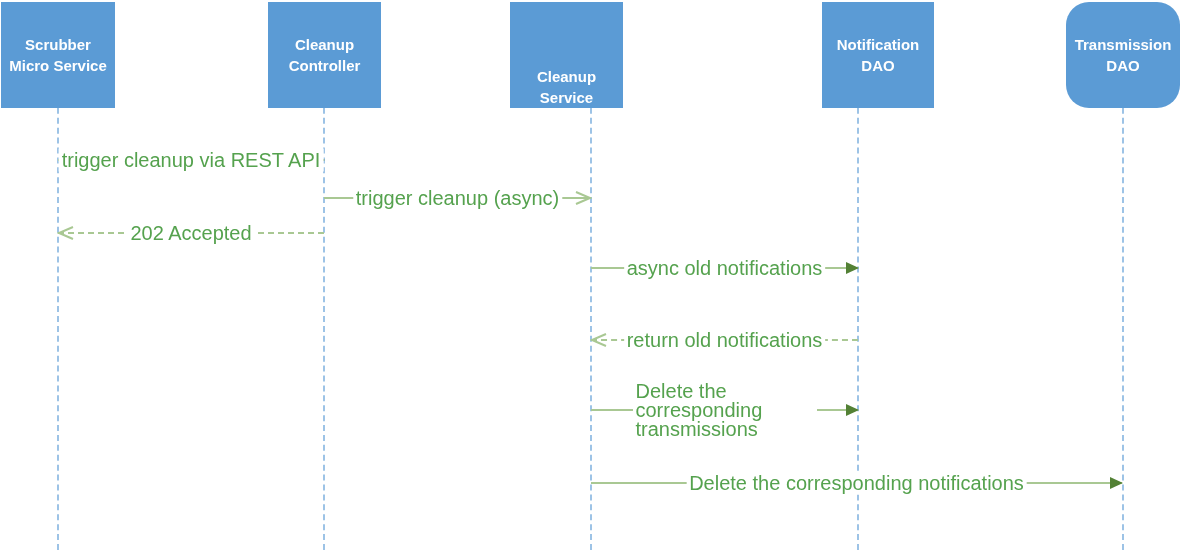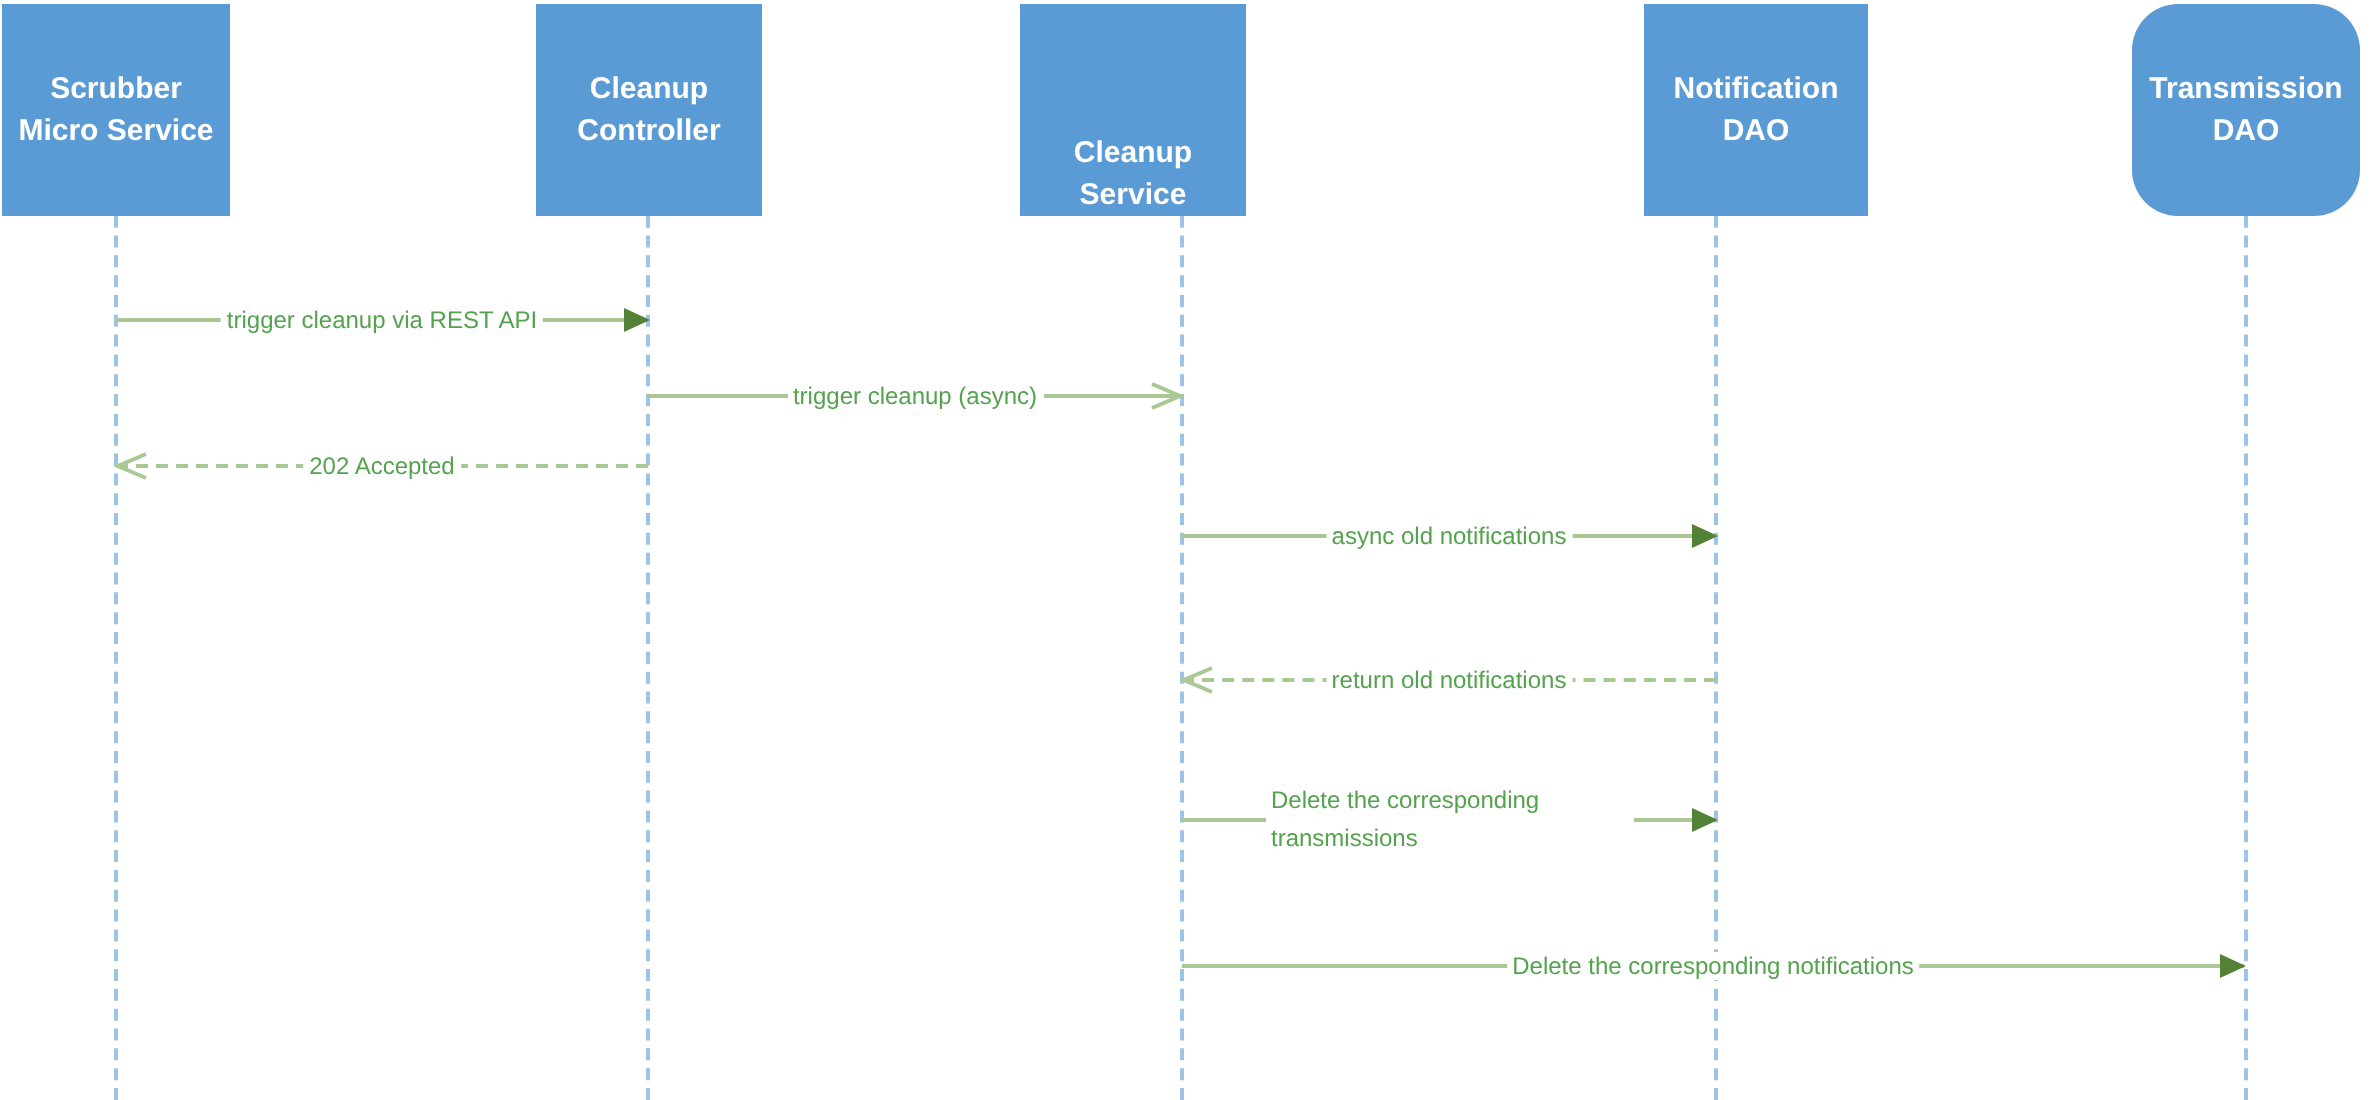--- a/index.html
+++ b/index.html
@@ -41,21 +41,21 @@
     left: 0; right: 0; top: -1px;
     border-top: 2px solid var(--message-line, #A9C893);
   }
   .msg-line.dashed { border-top-style: dashed; }
   .msg-label {
     position: absolute;
     left: 50%; top: 0;
     transform: translate(-50%, -50%);
     background: #ffffff;
     padding: 0 3px;
-    font-size: 12px;
+    font-size: 20px;
     color: var(--message-text, #55A24E);
     white-space: nowrap;
   }
   .msg-label.wrap {
     white-space: normal;
     width: 178px;
     text-align: left;
     line-height: 19px;
   }
   .arrow-filled-right {

